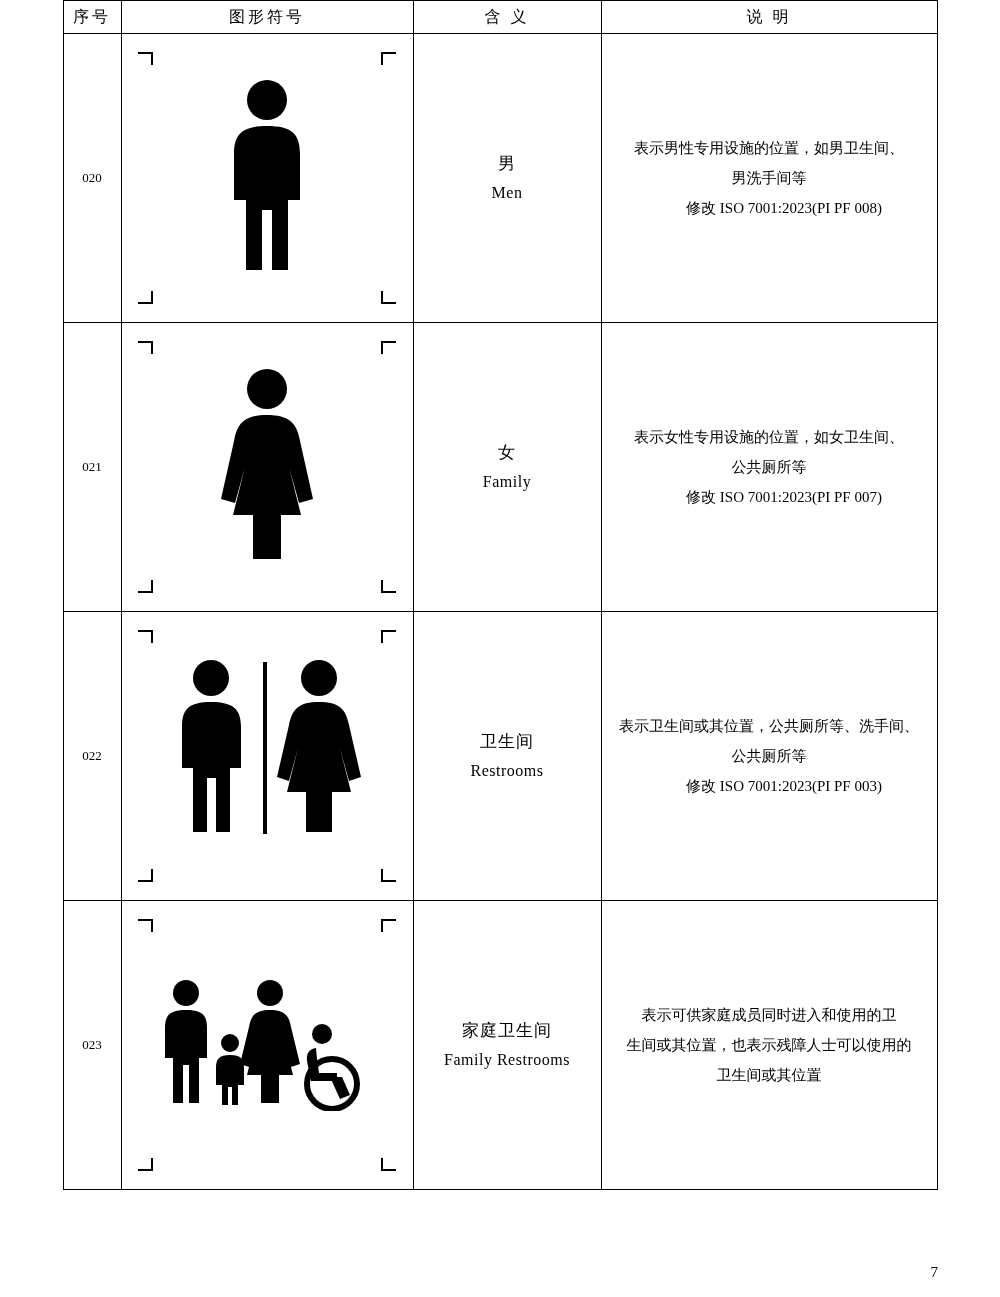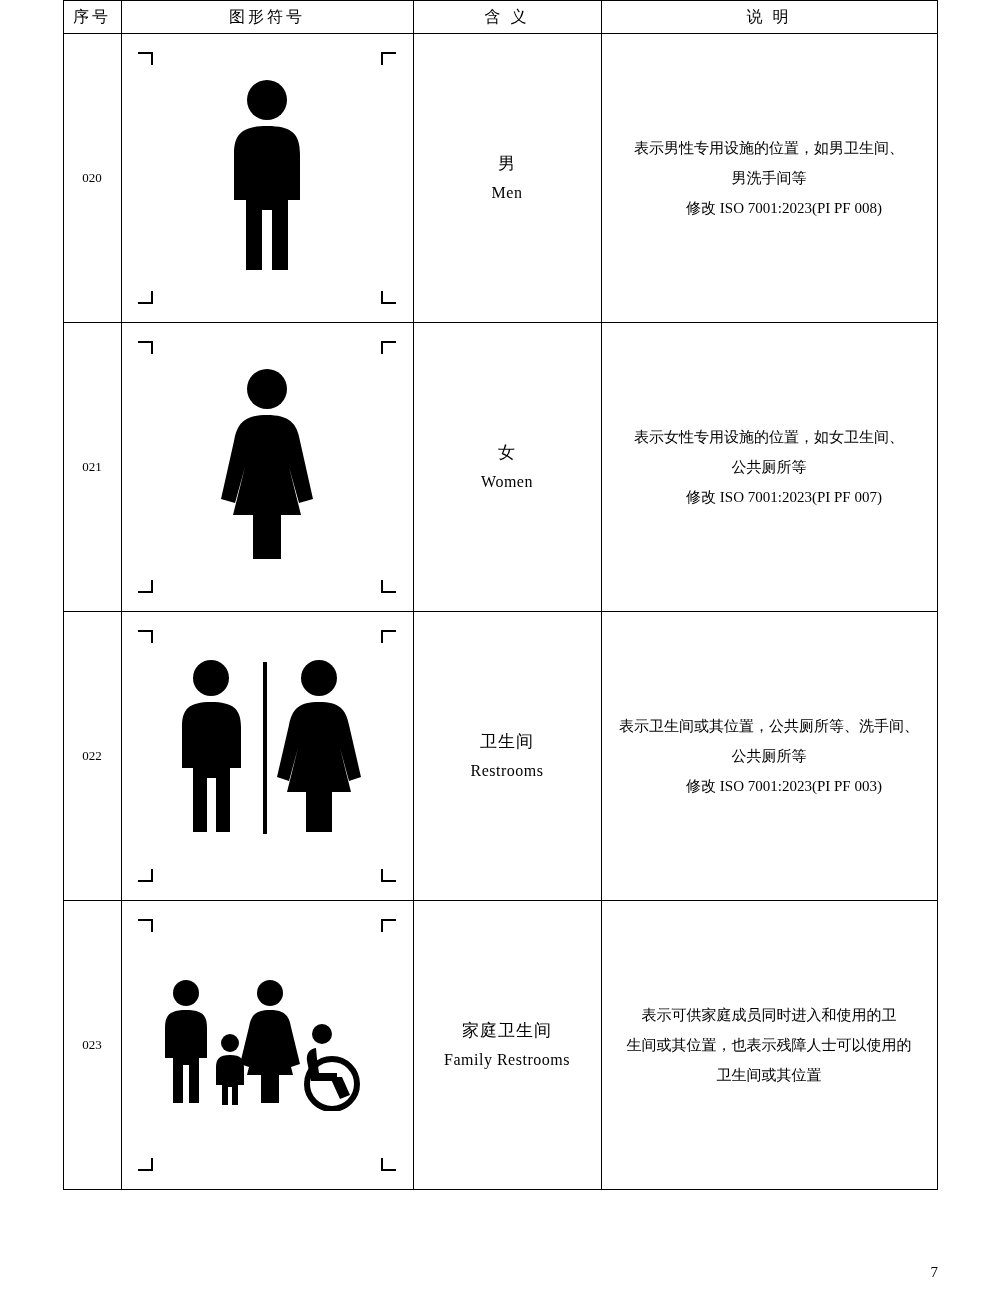--- a/index.html
+++ b/index.html
@@ -235,21 +235,21 @@
                          L 92 136
                          L 106 132
                          L 93 74
                          C 90 56, 82 48, 60 48 Z" fill="#000"></path>
               </svg>
             </div>
           </div>
         </td>
         <td class="mean-cell">
           <div class="mean-cn">女</div>
-          <div class="mean-en">Women</div>
+          <div class="mean-en">Family</div>
         </td>
         <td class="desc-cell">
           <div class="desc-line">表示女性专用设施的位置，如女卫生间、</div>
           <div class="desc-line">公共厕所等</div>
           <div class="desc-line desc-indent">修改 ISO 7001:2023(PI PF 007)</div>
         </td>
       </tr>
 
       <tr>
         <td class="no-cell">022</td>

